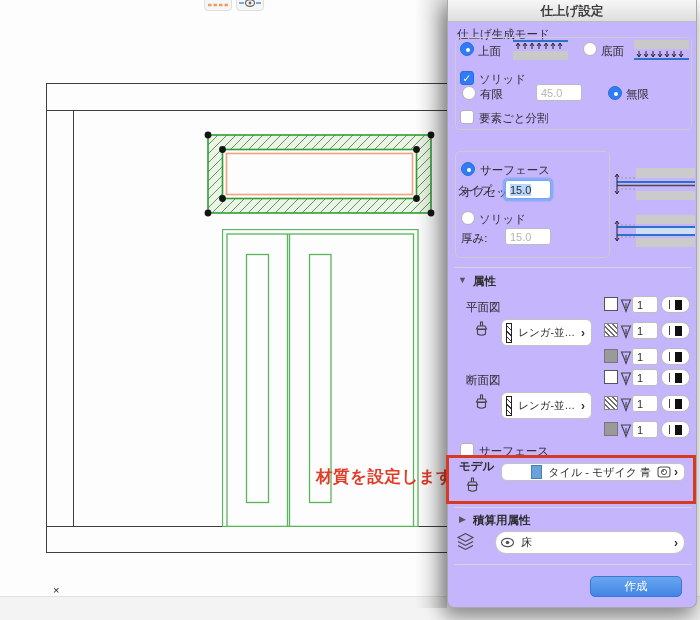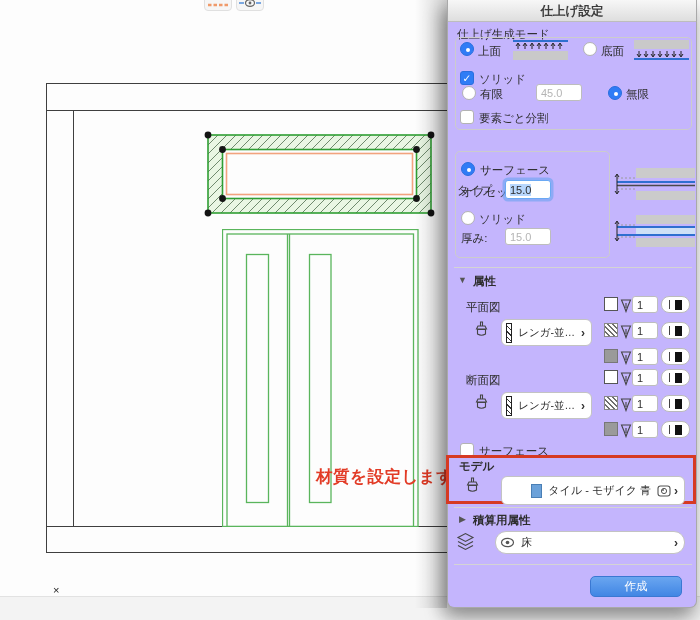--- a/index.html
+++ b/index.html
@@ -301,21 +301,21 @@
       </div>
 
     <div class="checkbox off" style="left:12px; top:443px;"></div>
     <div class="dlg-label" style="left:31px; top:444px;">サーフェース</div>
 
     <div class="red-box"></div>
     <div class="dlg-label" style="left:11px; top:459px;font-weight:bold;">モデル</div>
     <svg style="position:absolute; left:18px; top:477px;" width="13" height="17">
       <path d="M5.5 1h2v4h-2z M3 5h7l1.5 3h-10z M2.5 8.5h8v4.5q-4 2.5-8 0z" fill="none" stroke="#444" stroke-width="1.1"></path>
     </svg>
-    <div class="chip-btn" style="left:53px; top:476px; width:184px; height:29px;padding-left:29px;">
+    <div class="chip-btn" style="left:53px; top:463px; width:184px; height:18px;padding-left:29px;">
       <span class="mat-swatch"></span>
       <span class="lbl" style="font-size:11px;">タイル - モザイク 青</span>
       <span style="margin-left:auto; display:flex; align-items:center; gap:3px;">
         <svg width="14" height="12">
           <rect x="1" y="1" width="12" height="10" rx="2.5" fill="none" stroke="#555" stroke-width="1.1"></rect>
           <circle cx="7" cy="6" r="2.6" fill="none" stroke="#555" stroke-width="1"></circle>
           <circle cx="6" cy="5" r="0.9" fill="#555"></circle>
         </svg>
         <span class="chev">›</span>
       </span>

